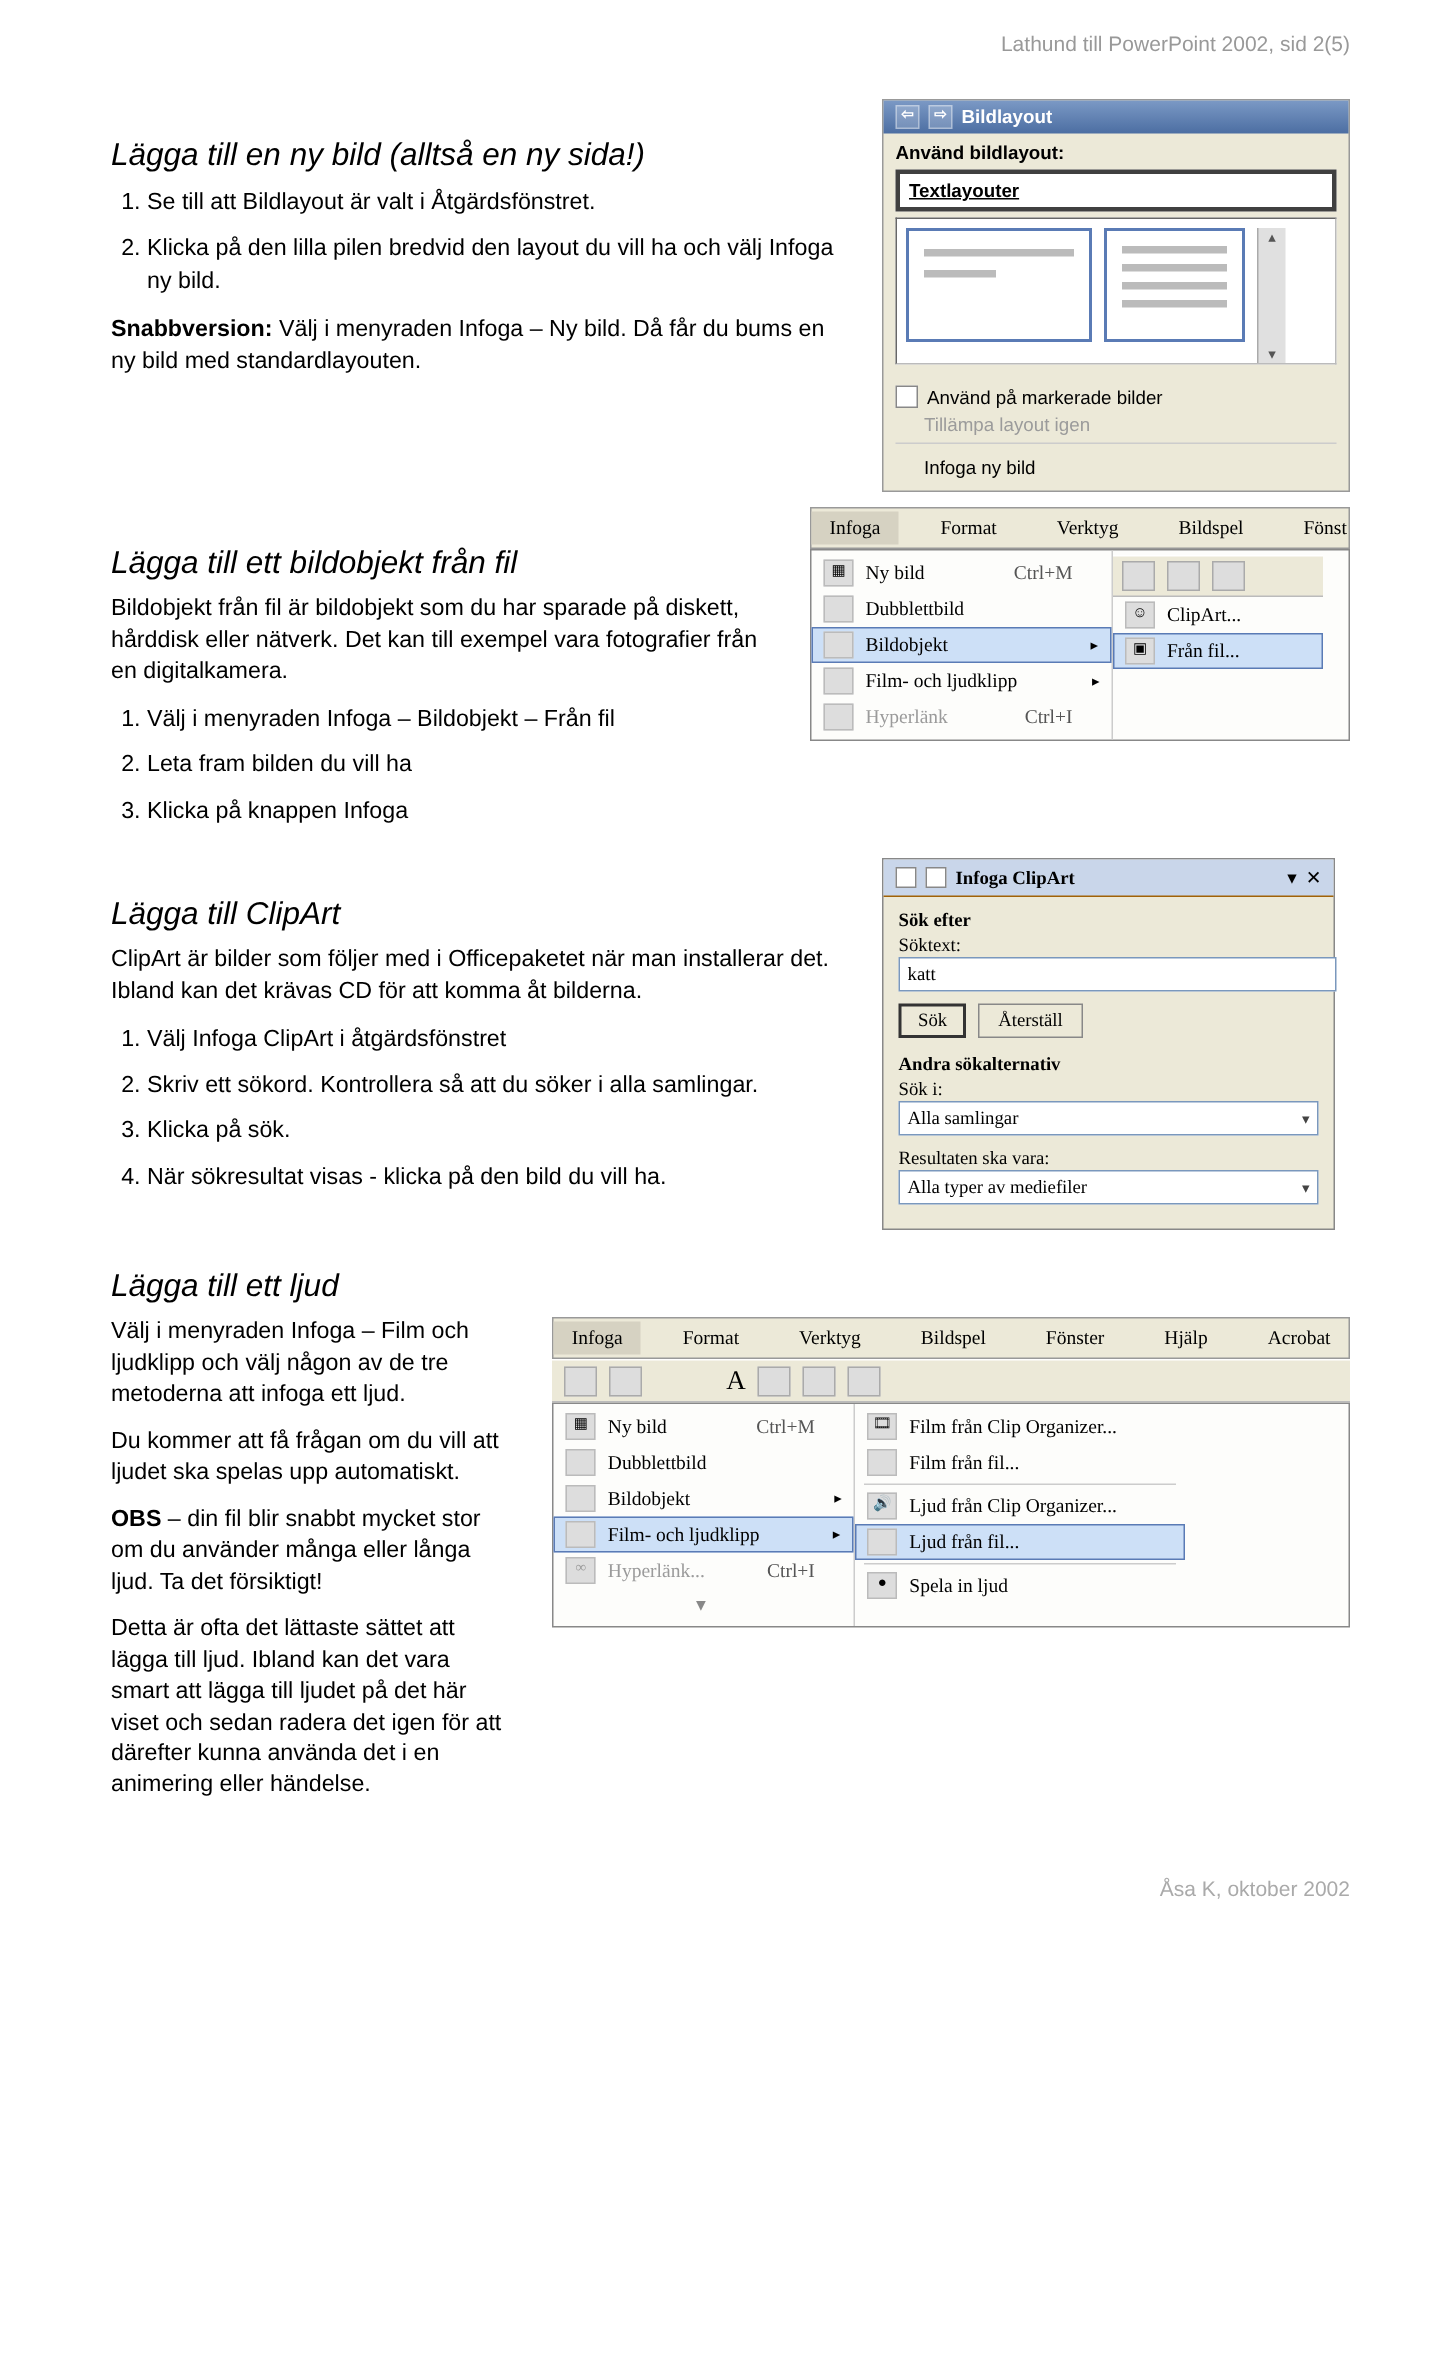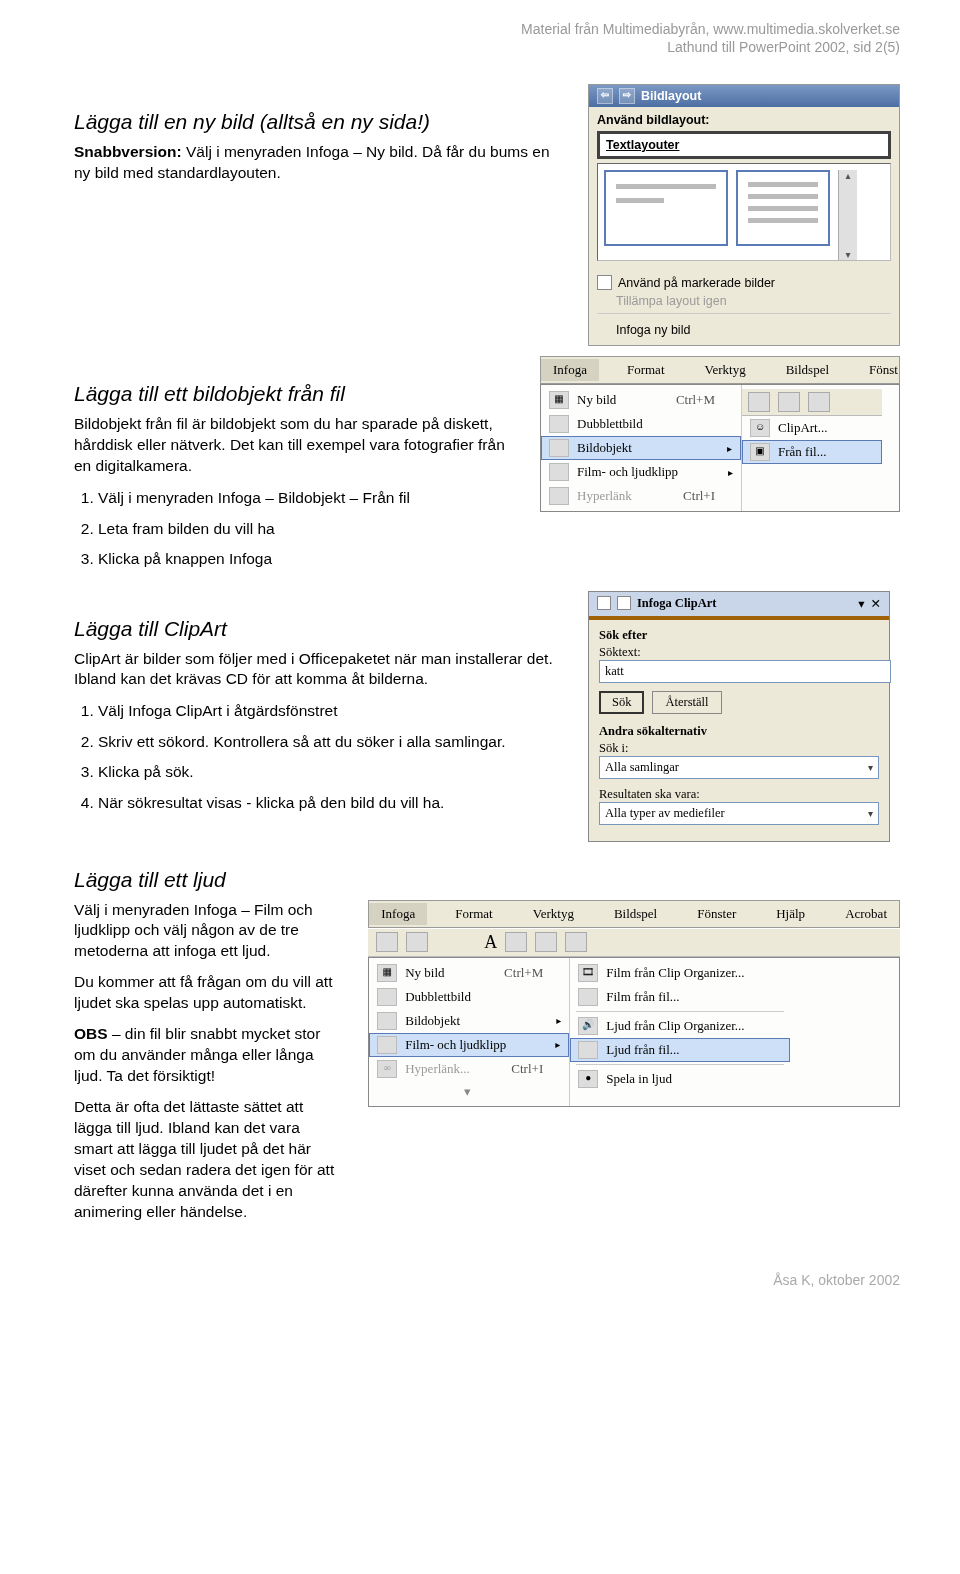--- a/index.html
+++ b/index.html
@@ -154,21 +154,21 @@
   .menuitem .short{position:absolute;right:26px;color:#555;}
   .menuitem.greyed{color:#9b9b9b;}
   .toolbar-row{background:#ece9d8;padding:3px 8px;border-top:1px solid #fff;border-bottom:1px solid #bbb;display:flex;gap:8px;align-items:center;font-size:13px;}
   .tb-icon{width:20px;height:18px;background:#ddd;border:1px solid #aaa;}
 
   
   .clip-pane {
     border:1px solid #888;background:#ece9d8;width:300px;font-family:Tahoma;font-size:12.5px;
   }
   .clip-title{
-    background:#c9d6ea;border-bottom:4px solid #a16207;padding:4px 8px;display:flex;gap:6px;font-weight:bold;
+    background:#c9d6ea;border-bottom:1px solid #a16207;padding:4px 8px;display:flex;align-items:center;gap:6px;font-weight:bold;
   }
   .clip-title .tiny{width:12px;height:12px;background:#fff;border:1px solid #888;}
   .clip-body{padding:8px 10px;}
   .clip-lbl{font-weight:bold;margin-bottom:2px;}
   .field{width:100%;border:1px solid #7a98bd;background:#fff;padding:3px 5px;font-size:12.5px;margin-bottom:8px;font-family:Tahoma;}
   .btnrow{display:flex;gap:8px;margin-bottom:10px;}
   .winbtn{border:1px solid #888;background:#ece9d8;padding:3px 12px;font-size:12.5px;font-family:Tahoma;}
   .winbtn.prim{border:2px solid #333;padding:2px 11px;}
   .selectlike{border:1px solid #7a98bd;background:#fff;padding:3px 5px;display:flex;justify-content:space-between;align-items:center;margin-bottom:8px;}
   .selectlike .dd{color:#444;font-size:10px;}
@@ -180,27 +180,30 @@
     margin-top: 40px;
   }
   .bold{font-weight:bold;}
 </style>
 </head>
 <body>
 
 <div class="page">
 
   <div class="header">
-    <div>Material från Multimediabyrån, www.multimedia.skolverket.se</div>
     <div>Lathund till PowerPoint 2002, sid 2(5)</div>
   </div>
 
   <div class="row">
     <div class="left">
       <h2>Lägga till en ny bild (alltså en ny sida!)</h2>
+      <ol>
+        <li>Se till att Bildlayout är valt i Åtgärdsfönstret.</li>
+        <li>Klicka på den lilla pilen bredvid den layout du vill ha och välj Infoga ny bild.</li>
+      </ol>
       <p class="section-text">
         <span class="bold">Snabbversion:</span><span> Välj i menyraden Infoga – Ny bild. Då får du bums en ny bild med standardlayouten.</span>
       </p>
     </div>
     <div class="right-panel">
       <div class="win-pane">
         <div class="win-titlebar">
           <span class="icon">⇦</span>
           <span class="icon">⇨</span>
           <span>Bildlayout</span>

